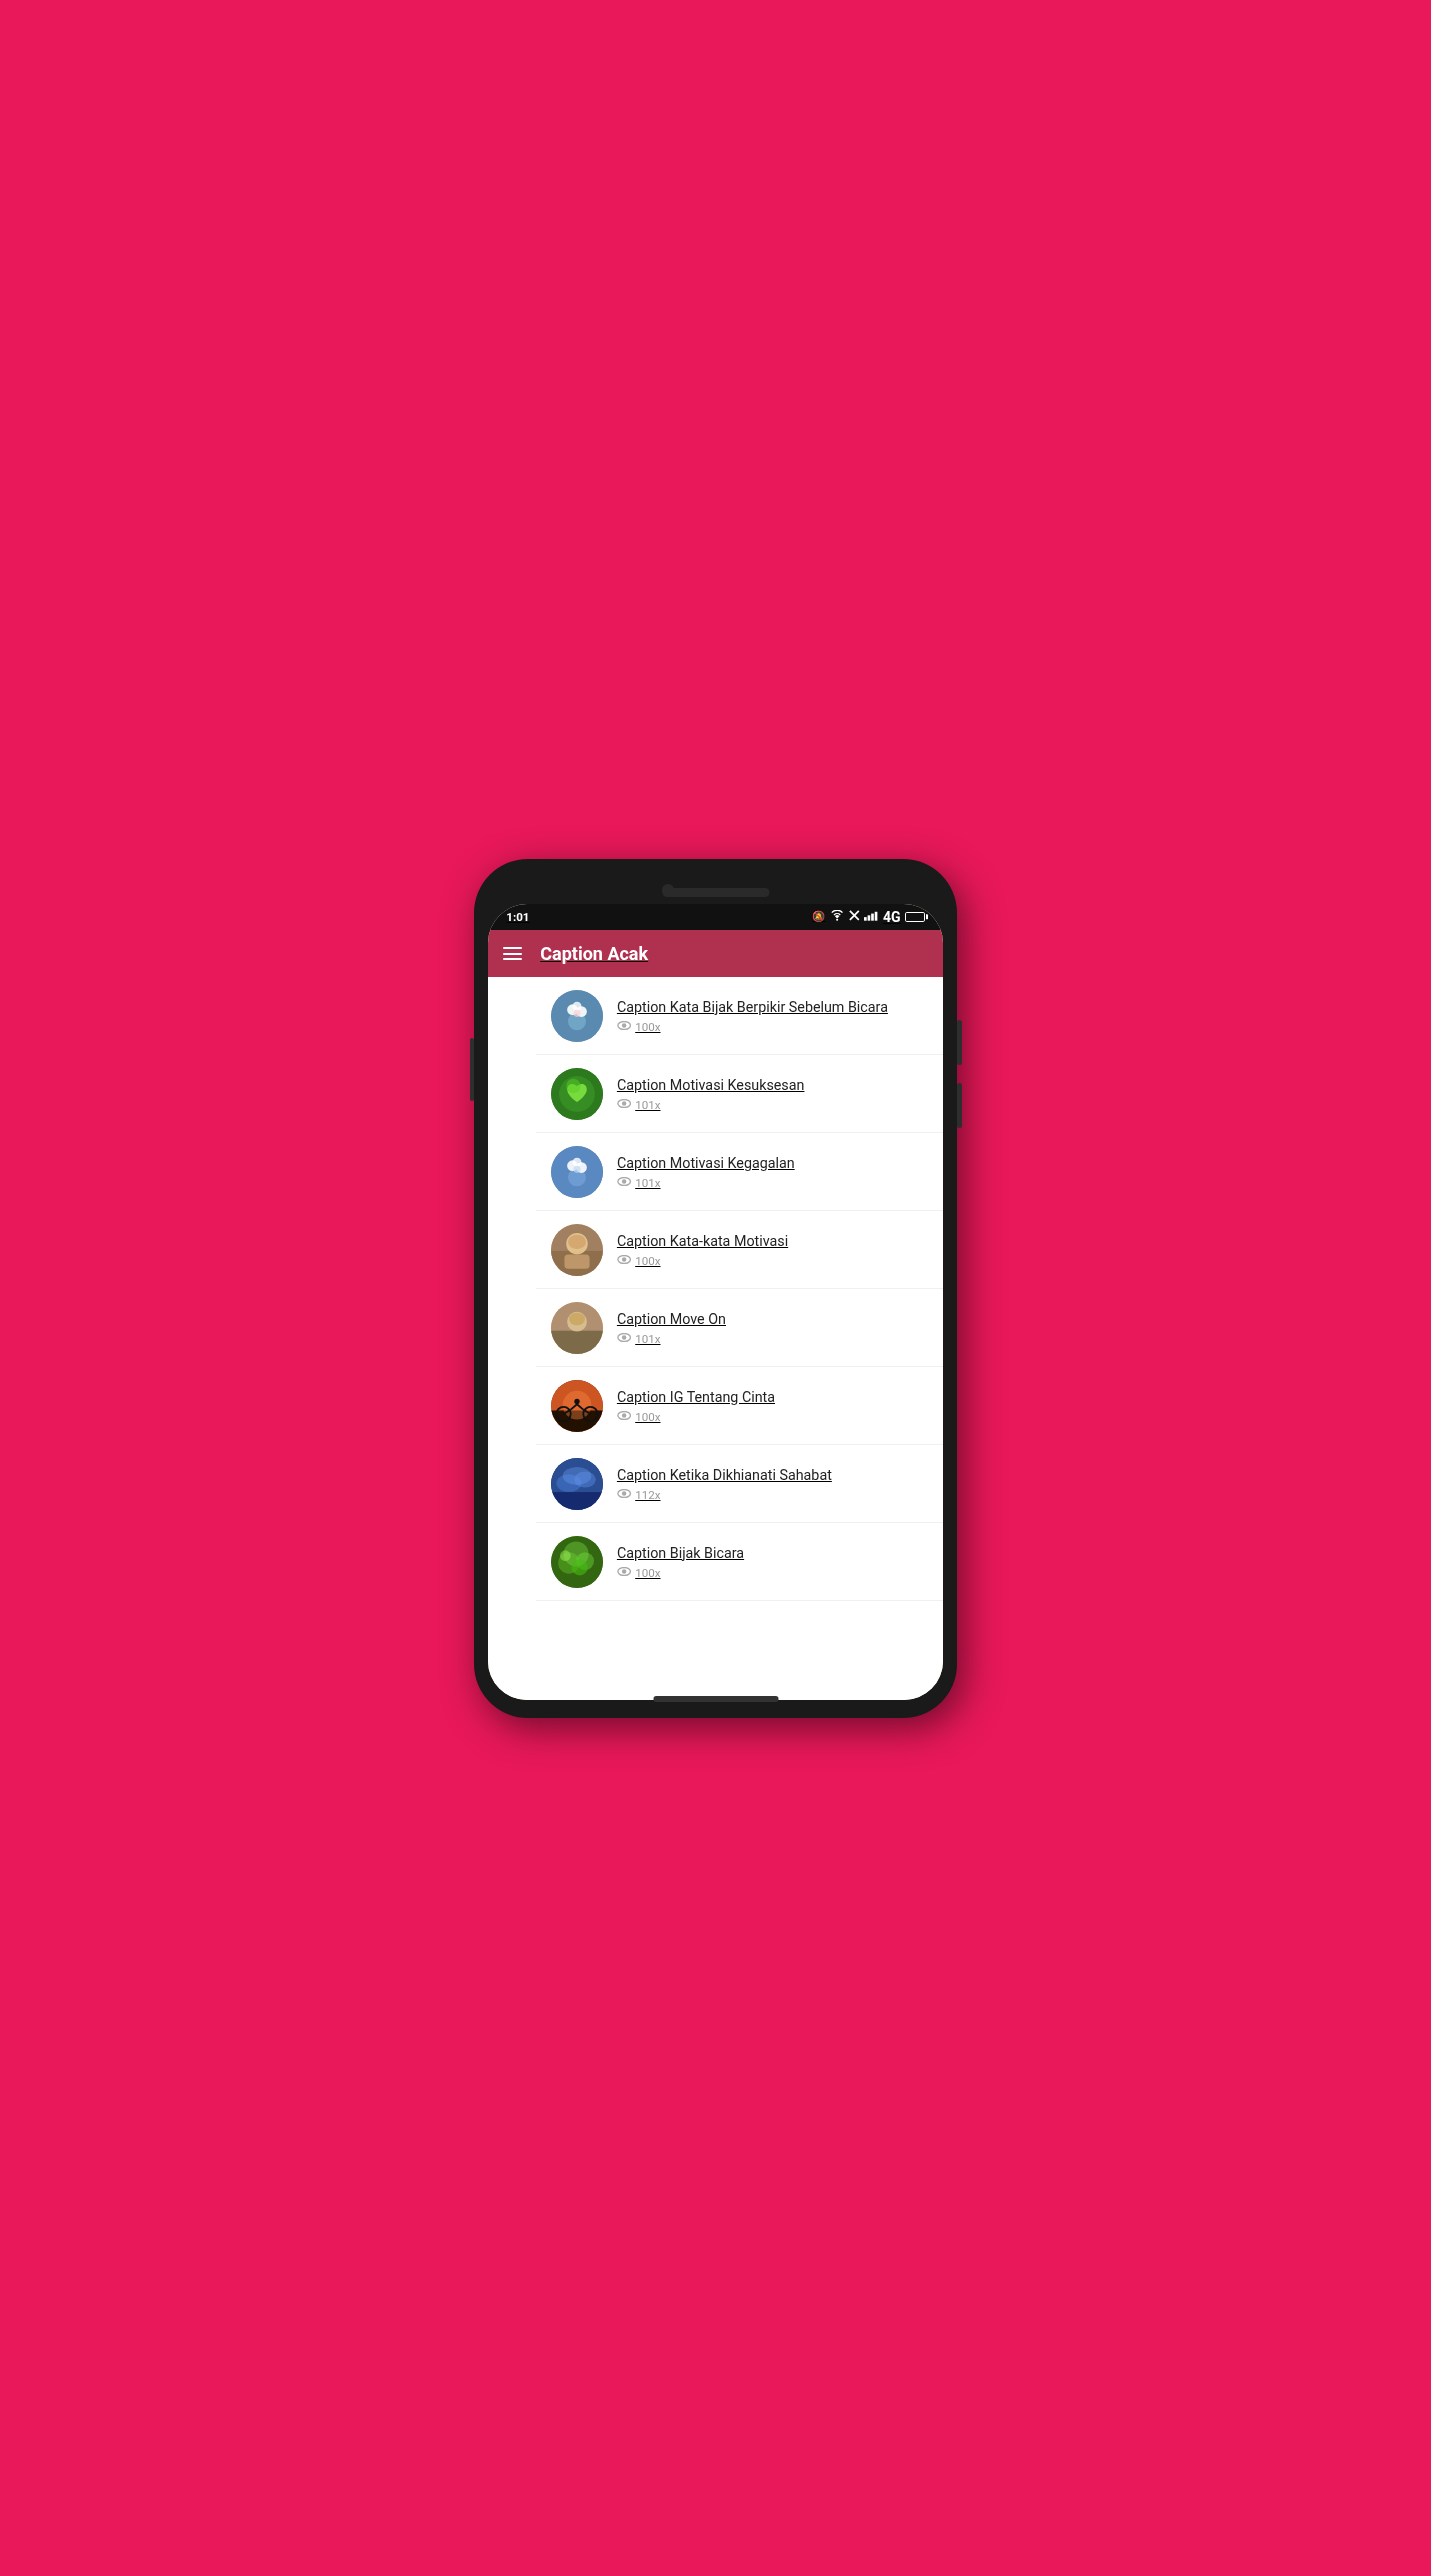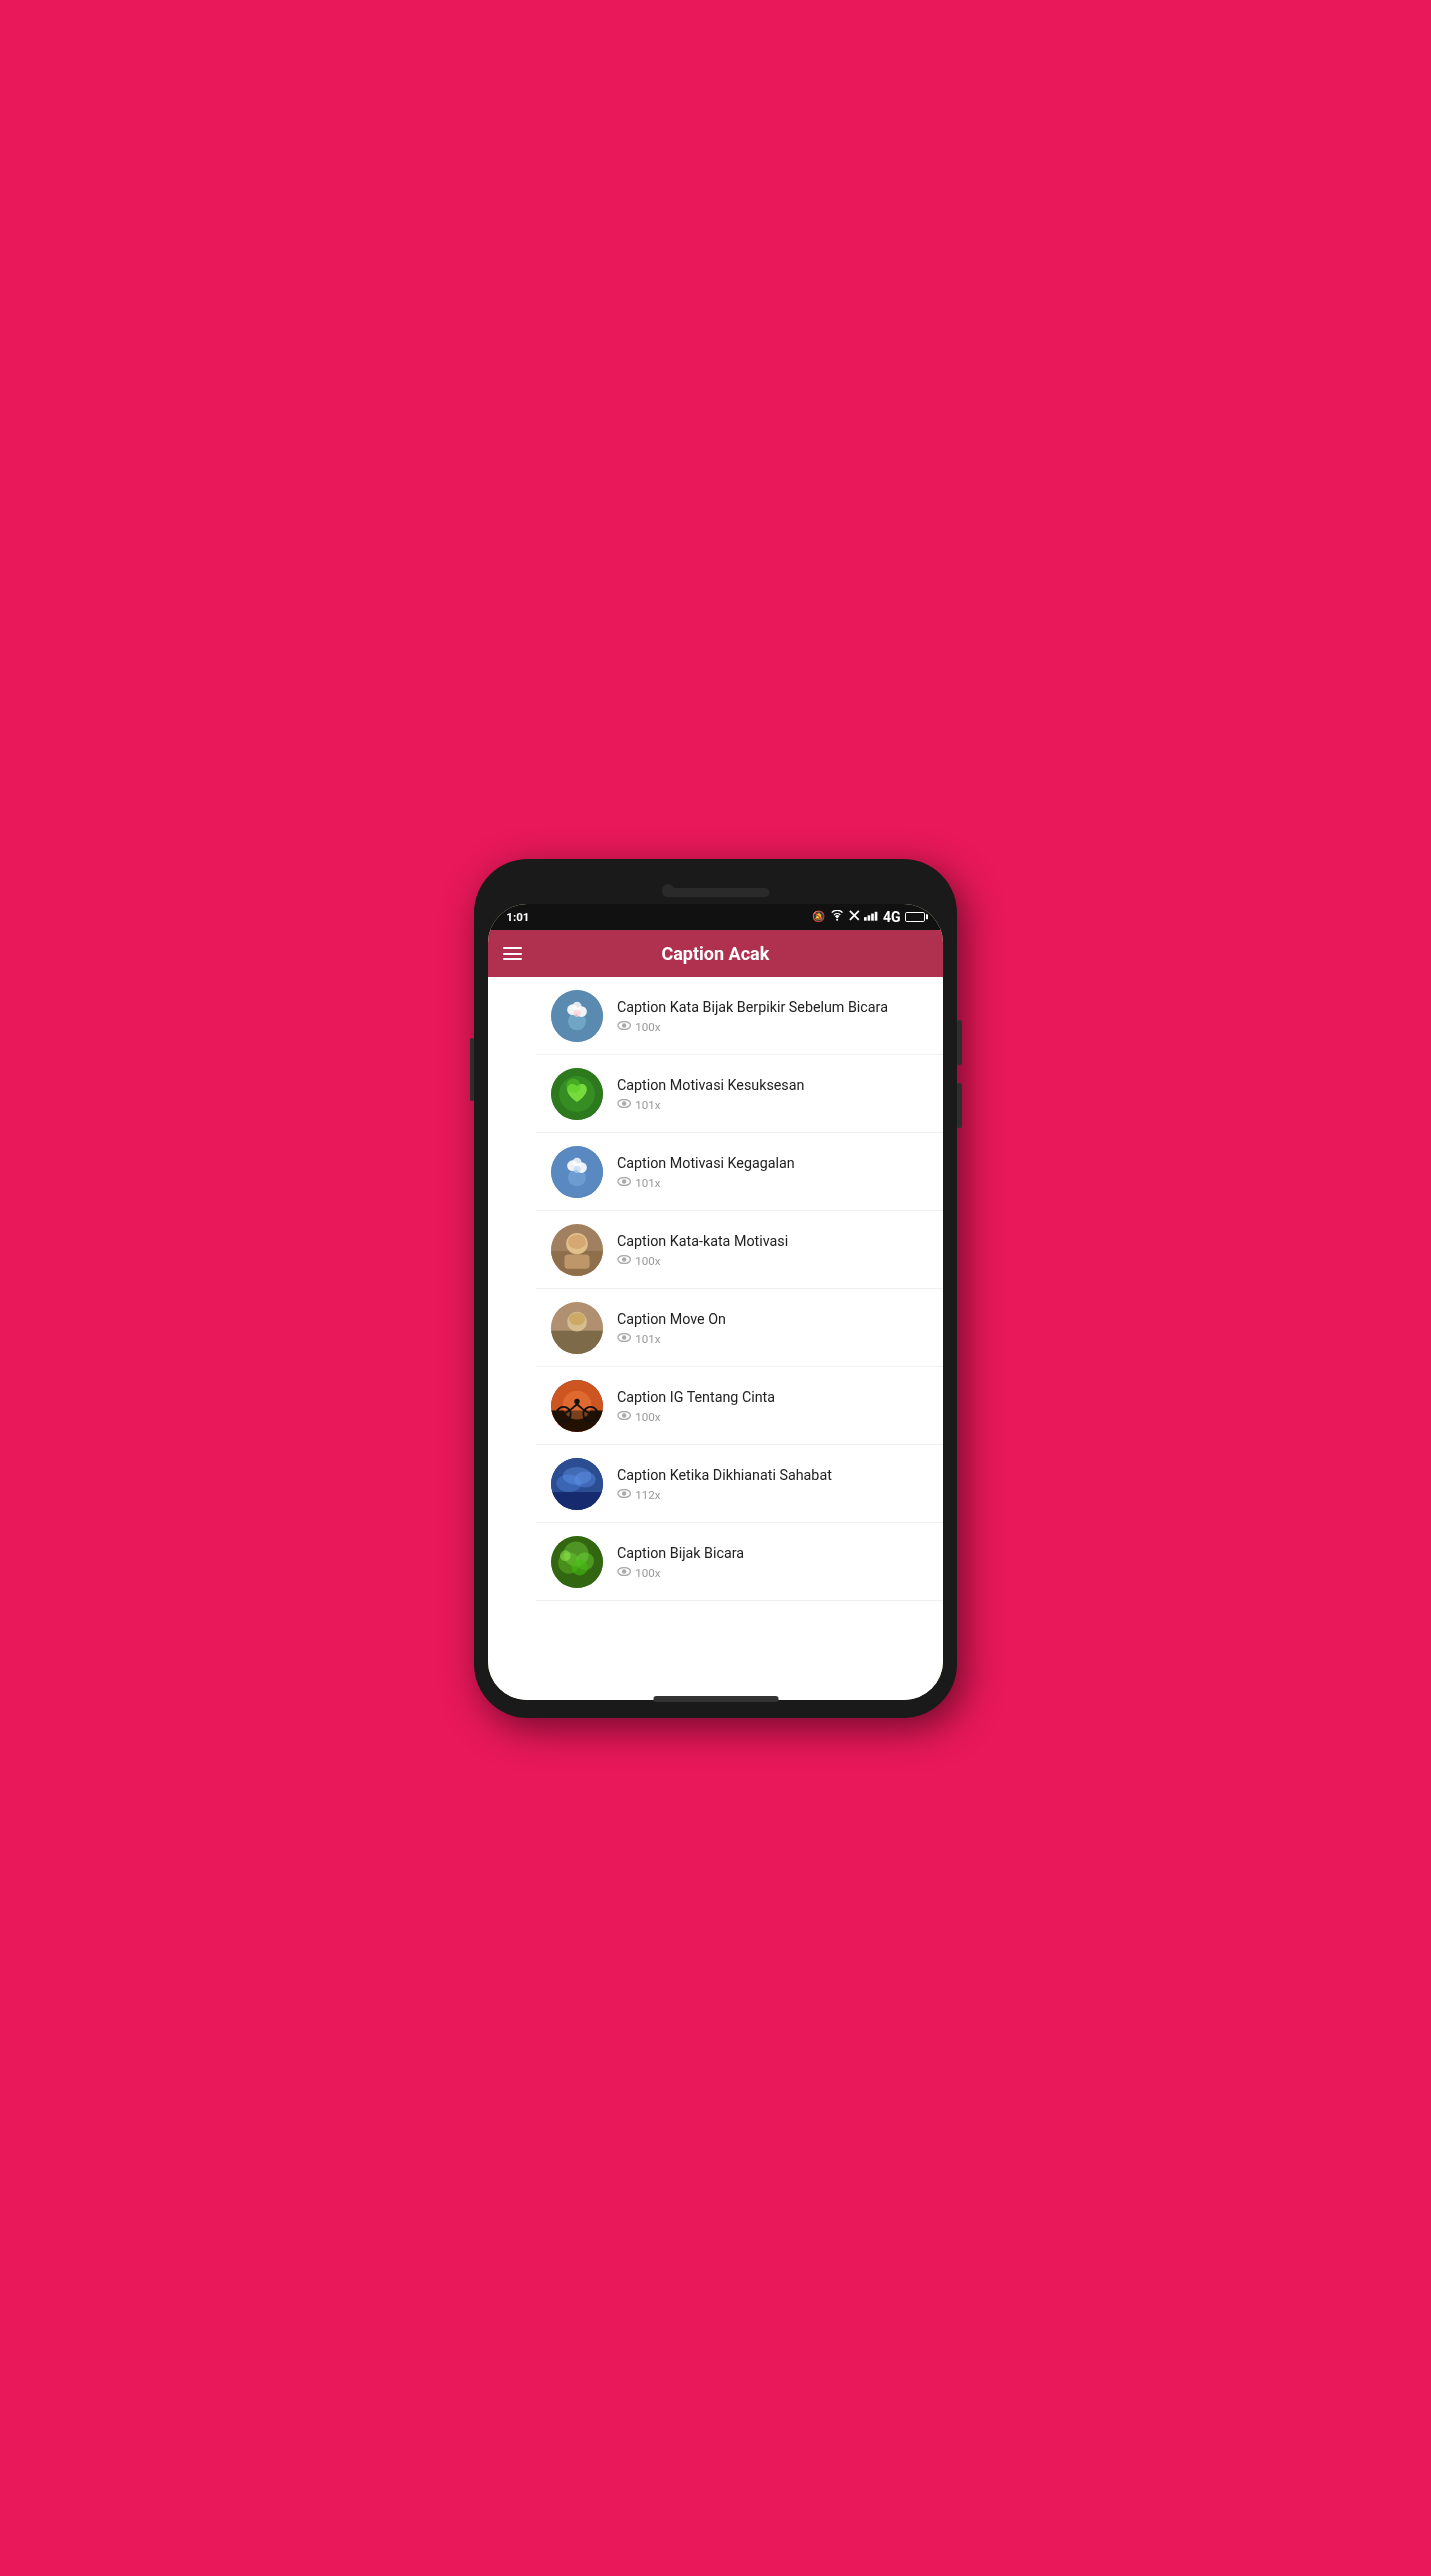--- a/index.html
+++ b/index.html
@@ -73,20 +73,21 @@
     .phone-screen {
       width: 100%;
       height: 100%;
       background: #fef9c3;
       border-radius: 39px;
       overflow: hidden;
       display: flex;
       flex-direction: column;
       margin-top: 27px;
       flex: 1;
+      text-decoration: underline;
     }
 
     
     .status-bar {
       background: #111;
       color: #fff;
       display: flex;
       justify-content: space-between;
       align-items: center;
       padding: 5.4px 18px;
@@ -157,21 +158,21 @@
       width: 19.7px;
       height: 1.8px;
       background: #fff;
       border-radius: 0.9px;
     }
     .app-title {
       color: #fff;
       font-size: 18px;
       font-weight: bold;
       flex: 1;
-      text-align: center;
+      text-align: left;
       margin-right: 38px;
     }
 
     
     .list-container {
       flex: 1;
       overflow-y: auto;
       background: #fff;
     }
     .list-item {

